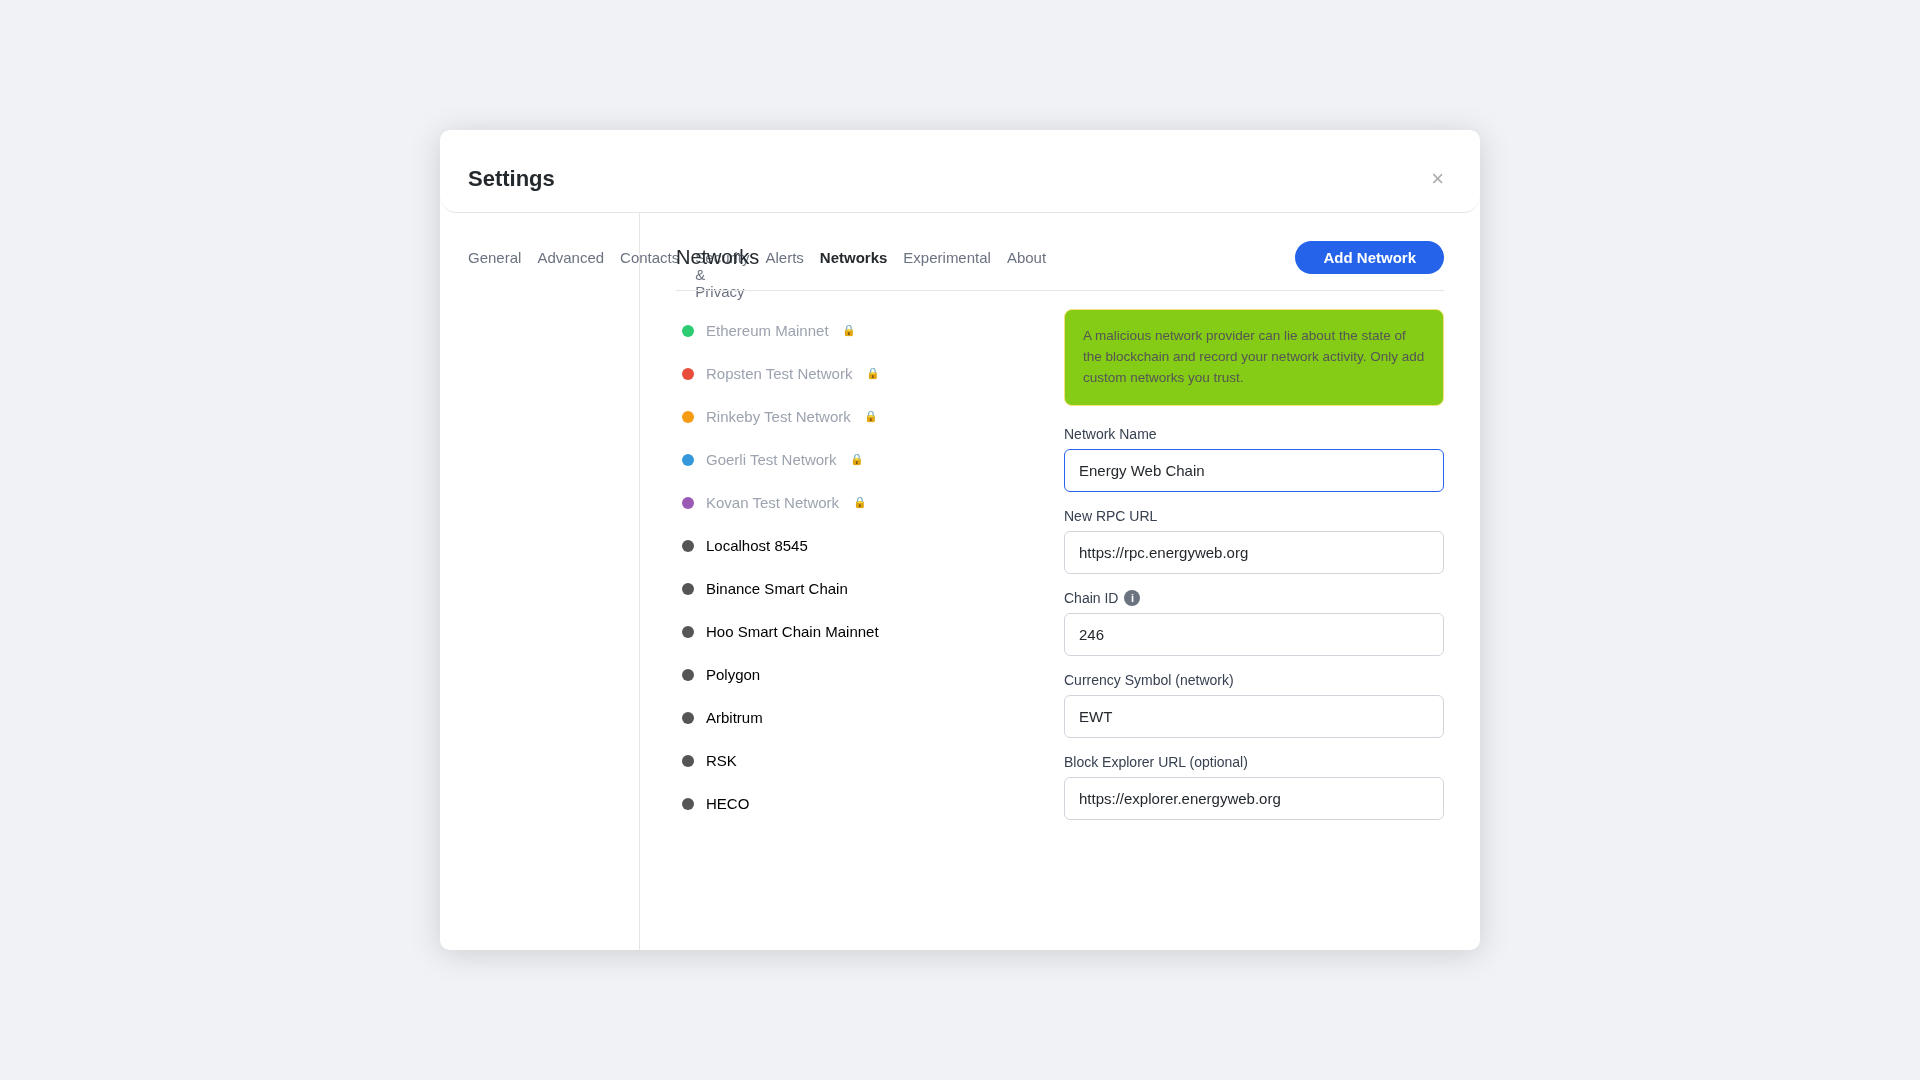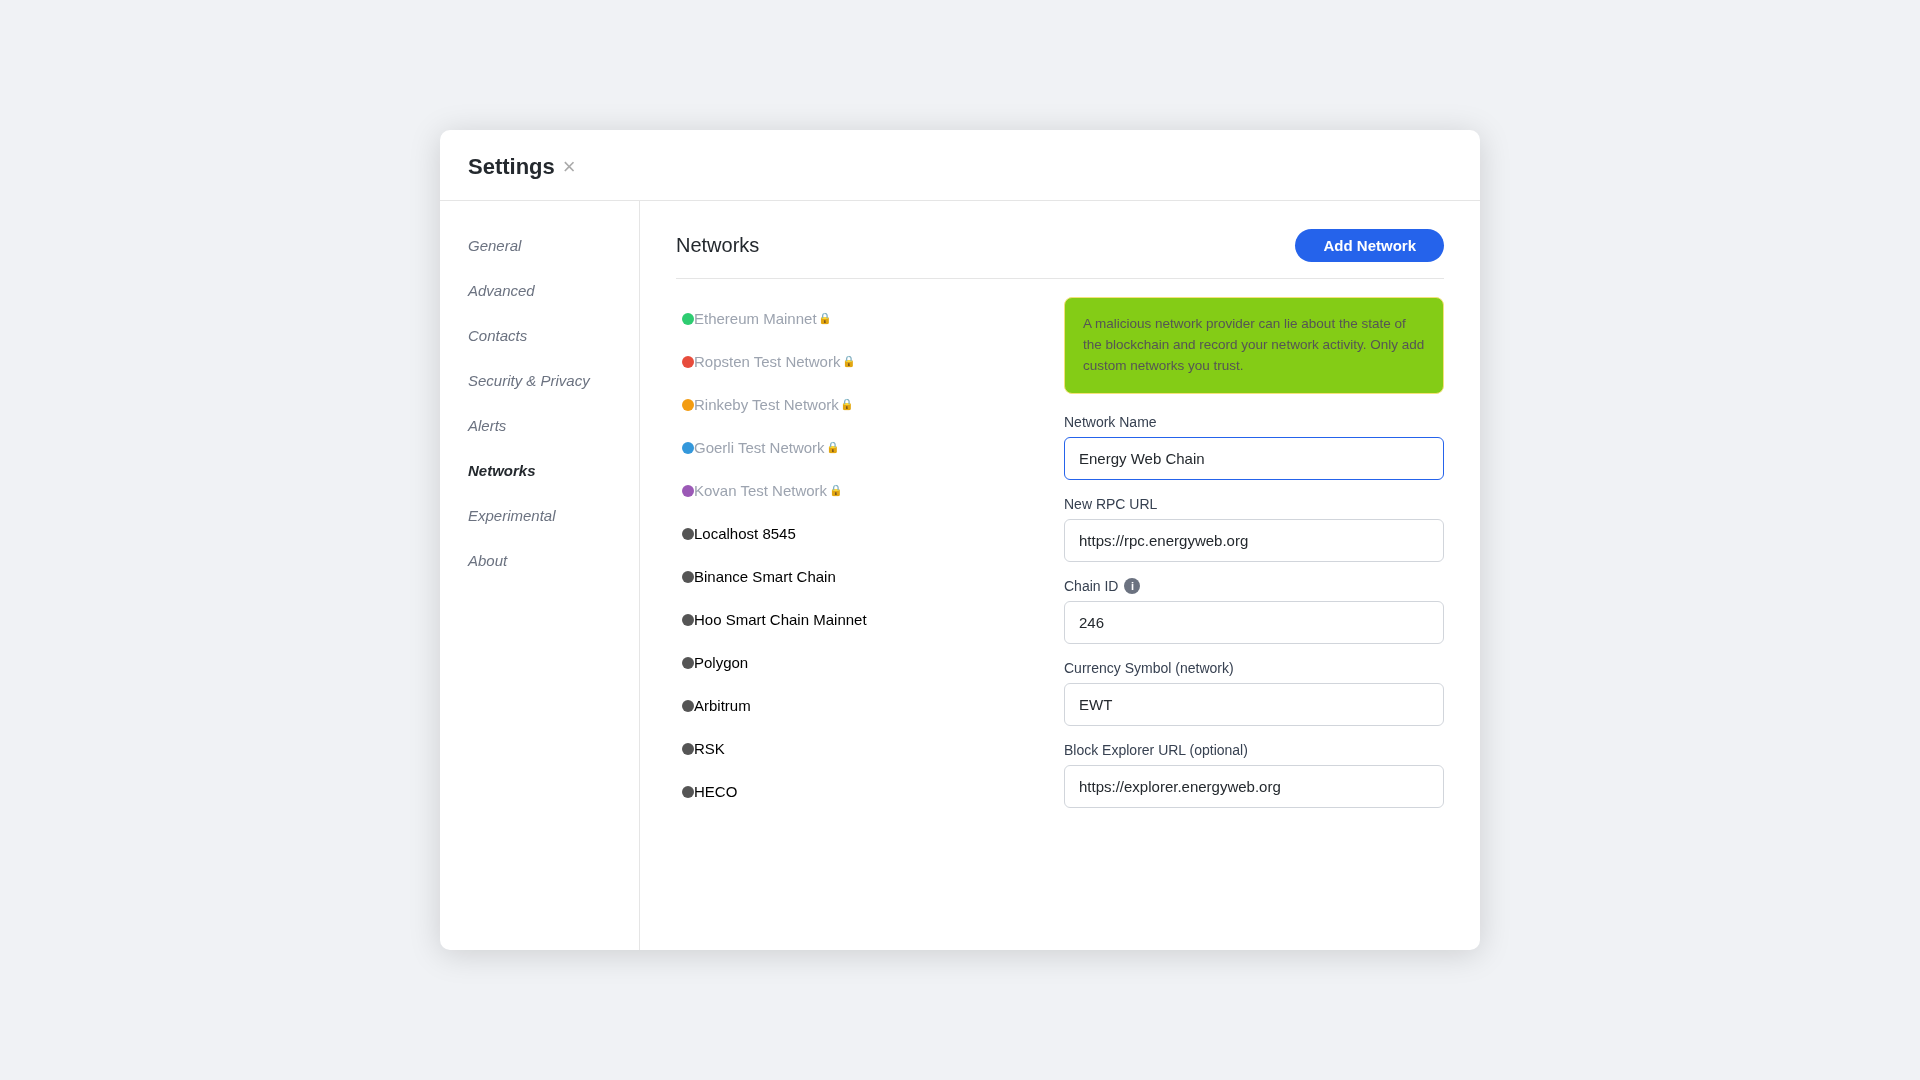--- a/index.html
+++ b/index.html
@@ -17,23 +17,24 @@
       width: 1040px;
       min-height: 820px;
       box-shadow: 0 4px 32px rgba(0,0,0,0.15);
       display: flex;
       flex-direction: column;
       overflow: hidden;
     }
     .modal-header {
       display: flex;
       align-items: center;
-      justify-content: flex-start;
-      padding: 22px 28px 18px 28px;
+      justify-content: space-between;
+      padding: 34px 28px 18px 28px;
       border-bottom: 1px solid #e5e5e5;
+      border-radius: 17px;
     }
     .modal-title {
       font-size: 22px;
       font-weight: 600;
       color: #24292e;
     }
     .close-btn {
       background: none;
       border: none;
       cursor: pointer;
@@ -44,23 +45,22 @@
     }
     .modal-body {
       display: flex;
       flex: 1;
     }
     .sidebar {
       width: 200px;
       padding: 28px 0 28px 28px;
       border-right: 1px solid #e5e5e5;
       display: flex;
-      flex-direction: column;
-      gap: 12px;
-      font-style: italic;
+      flex-direction: row;
+      gap: 4px;
     }
     .sidebar-item {
       padding: 8px 12px 8px 0;
       font-size: 15px;
       color: #6b7280;
       cursor: pointer;
       border-radius: 6px;
     }
     .sidebar-item.active {
       font-weight: 700;
@@ -101,20 +101,21 @@
     }
     .network-list {
       flex: 1;
       display: flex;
       flex-direction: column;
       gap: 0;
     }
     .network-item {
       display: flex;
       align-items: center;
+      gap: 12px;
       padding: 13px 6px;
       cursor: pointer;
       border-radius: 6px;
     }
     .network-dot {
       width: 12px;
       height: 12px;
       border-radius: 50%;
       flex-shrink: 0;
     }

